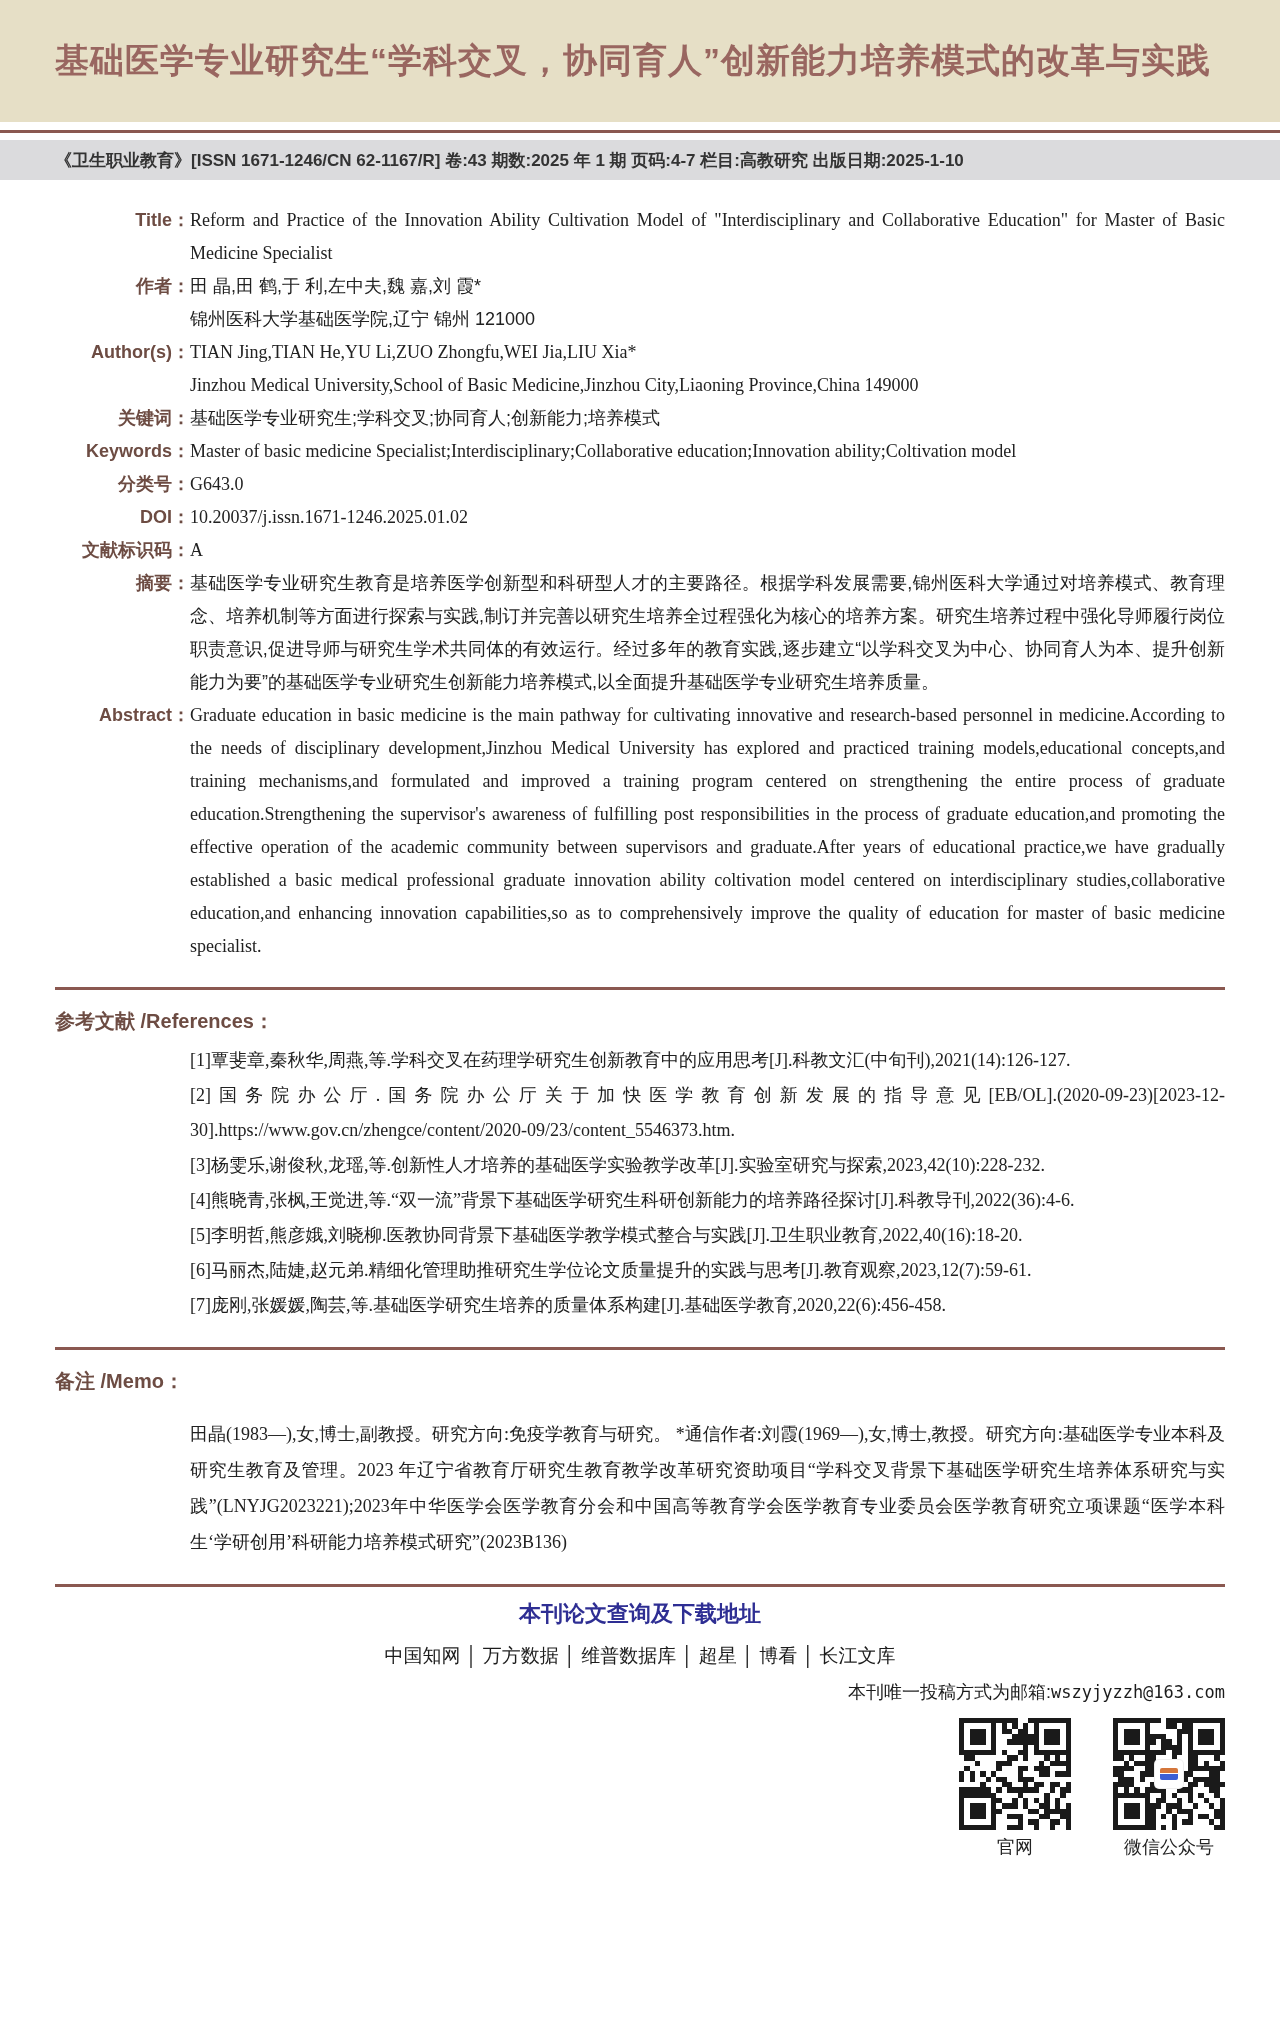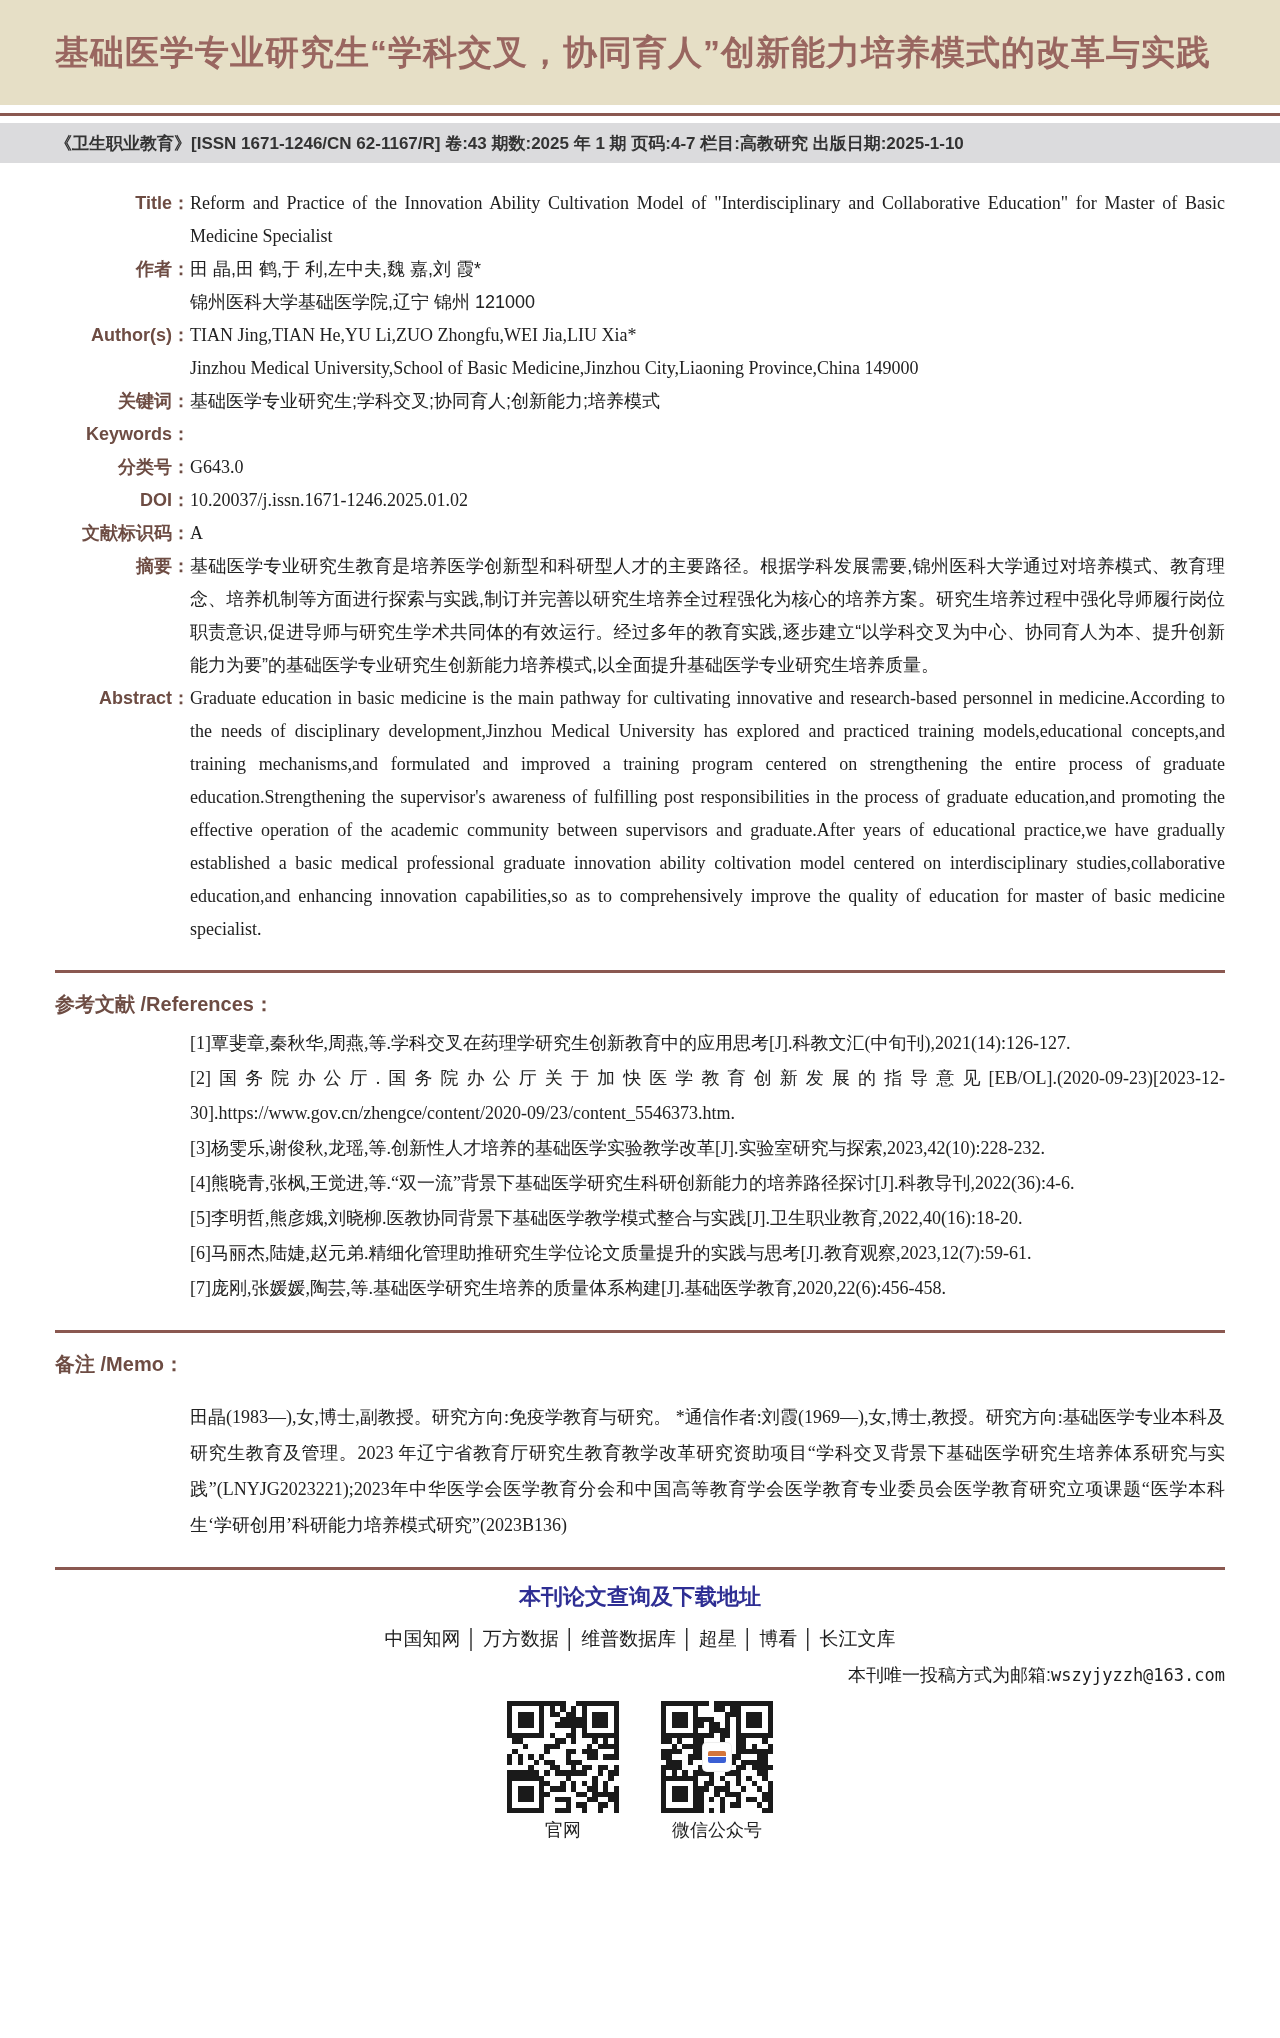--- a/index.html
+++ b/index.html
@@ -14,21 +14,21 @@
   }
   *{margin:0;padding:0;box-sizing:border-box;}
   html,body{width:1280px;}
   body{
     height:2038px;overflow:hidden;background:#ffffff;
     font-family:"Liberation Sans","DejaVu Sans",sans-serif;
     color:var(--text);
   }
   .page-header{
     background:var(--beige);
-    height:105px;
+    height:122px;
     display:flex;align-items:center;
     padding:0 55px;
   }
   .page-title{
     font-size:34px;font-weight:bold;color:var(--title-maroon);
     letter-spacing:1px;
   }
   .rule-full{
     border:none;border-top:3px solid var(--rule-maroon);
     margin-top:8px;
@@ -66,21 +66,21 @@
   .memo-text{
     margin-left:135px;margin-top:21px;
     font-size:18px;line-height:36px;color:#212121;text-align:justify;
     font-family:"Liberation Serif","DejaVu Serif",serif;
   }
   .footer{text-align:center;}
   .f-title{margin-top:12px;font-size:22px;font-weight:bold;color:var(--footer-navy);}
   .f-dbs{margin-top:14px;font-size:19px;color:#1c1c1c;}
   .f-email{margin-top:11px;font-size:18px;color:#1c1c1c;text-align:right;}
   .f-email .mono{font-family:"DejaVu Sans Mono","Liberation Mono",monospace;font-size:17px;}
-  .qr-row{margin-top:14px;display:flex;justify-content:center;gap:42px;}
+  .qr-row{margin-top:14px;display:flex;justify-content:flex-end;gap:42px;}
   .qr-box{width:112px;}
   .qr-wrap{position:relative;width:112px;height:112px;}
   .qr-grid{
     width:112px;height:112px;
     display:grid;grid-template-columns:repeat(21,1fr);grid-auto-rows:1fr;
   }
   .qr-grid .m{background:var(--qr-black);}
   .qr-logo{
     position:absolute;left:50%;top:50%;transform:translate(-50%,-50%);
     width:28px;height:28px;background:#ffffff;border-radius:4px;
@@ -125,20 +125,21 @@
 Jinzhou Medical University,School of Basic Medicine,Jinzhou City,Liaoning Province,China  149000</div>
   </div>
 
   <div class="mrow">
     <div class="mlabel">关键词：</div>
     <div class="mvalue">基础医学专业研究生;学科交叉;协同育人;创新能力;培养模式</div>
   </div>
 
   <div class="mrow">
     <div class="mlabel">Keywords：</div>
+    <div class="mvalue serif">Master of basic medicine Specialist;Interdisciplinary;Collaborative education;Innovation ability;Coltivation model</div>
   </div>
 
   <div class="mrow">
     <div class="mlabel">分类号：</div>
     <div class="mvalue serif">G643.0</div>
   </div>
 
   <div class="mrow">
     <div class="mlabel">DOI：</div>
     <div class="mvalue serif">10.20037/j.issn.1671-1246.2025.01.02</div>

